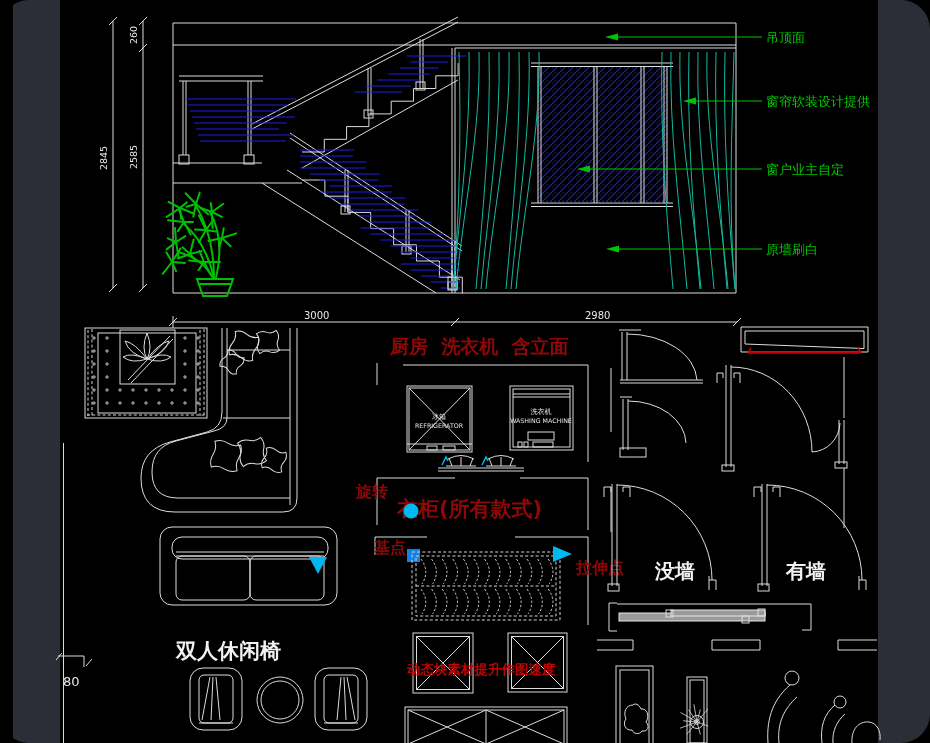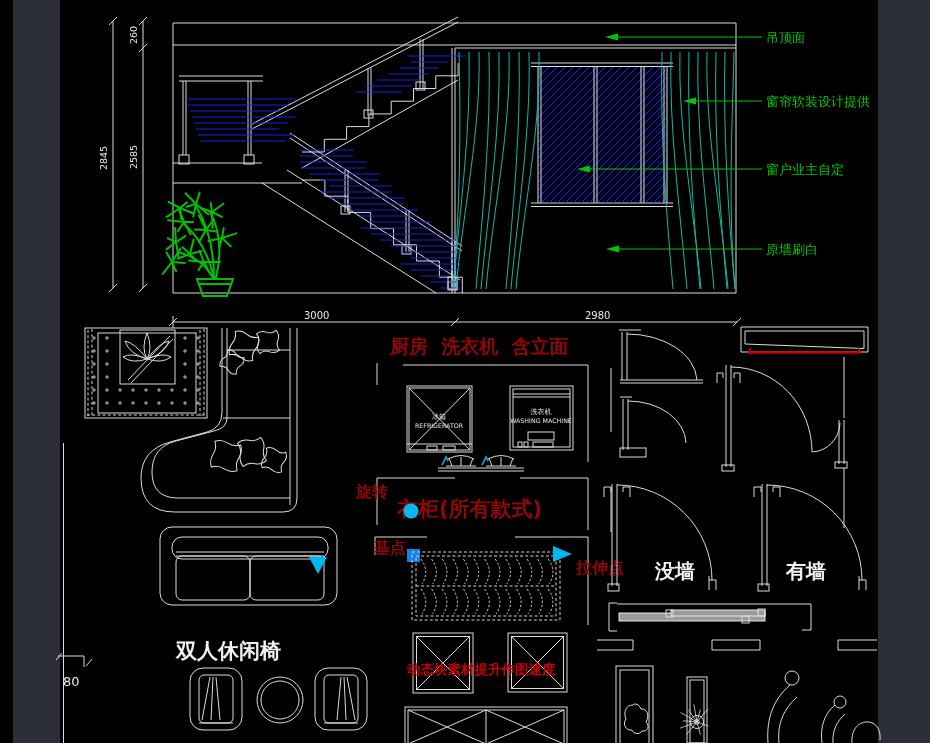--- a/index.html
+++ b/index.html
@@ -1,17 +1,17 @@
 <!DOCTYPE html>
 <html><head>
 <meta charset="utf-8">
 <style>
   html,body{margin:0;padding:0;background:#000;}
   .stage{position:relative;width:930px;height:743px;background:#000;overflow:hidden;
-         font-family:"DejaVu Sans",sans-serif;}
+         font-family:"DejaVu Sans",sans-serif;border-radius:29px;}
   .band{position:absolute;top:0;bottom:0;background:#2c2e37;}
   .band.l{left:13px;width:47px;}
   .band.r{left:878px;width:52px;}
   svg{position:absolute;left:0;top:0;}
   .w{stroke:#dcdcdc;stroke-width:1;fill:none;}
   .dashw{stroke:#d4d4d4;stroke-width:1;fill:none;stroke-dasharray:3 2.2;}
   .hang{stroke:#c8c8c8;stroke-width:1;fill:none;stroke-dasharray:2.4 1.8;}
   .blue{stroke:#1d1de8;stroke-width:1.1;fill:none;}
   .teal{stroke:#14b8a0;stroke-width:1;fill:none;}
   .grn{stroke:#00c400;stroke-width:1;fill:none;}

